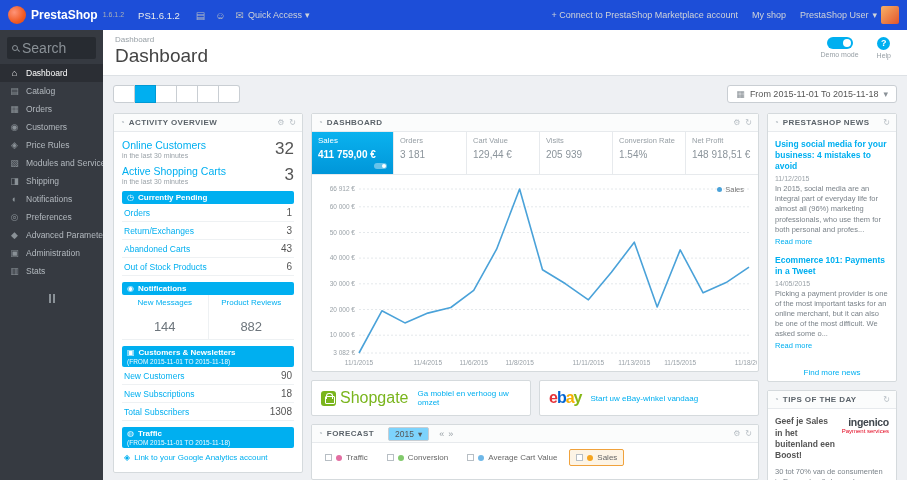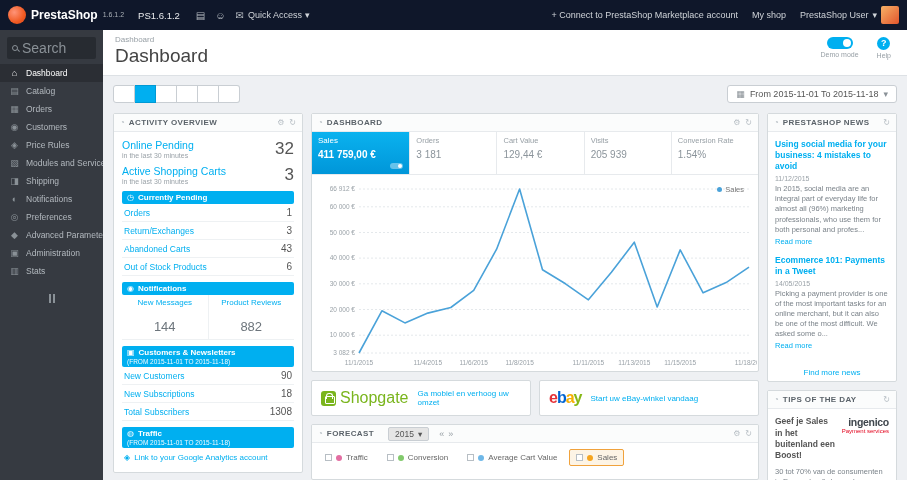--- a/index.html
+++ b/index.html
@@ -1,19 +1,19 @@
 <!DOCTYPE html>
 <html><head>
 <meta charset="utf-8">
 <style>
 *{box-sizing:border-box;margin:0;padding:0}
 html,body{width:907px;height:480px;overflow:hidden}
 body{font-family:"Liberation Sans","DejaVu Sans",sans-serif;background:#eef0f3;color:#555;font-size:10px}
 
-.topbar{height:30px;background:#0f172a;display:flex;align-items:center;color:#cfd3d8;padding:8px 8px;gap:0}
+.topbar{height:30px;background:#1d4ed8;display:flex;align-items:center;color:#cfd3d8;padding:8px 8px;gap:0}
 .brand{display:flex;align-items:center;gap:5px;cursor:pointer}
 .logo-circle{width:18px;height:18px;border-radius:50%;background:radial-gradient(circle at 35% 35%,#ff9478,#f05a22 60%,#d6451a)}
 .brand-name{color:#fff;font-weight:bold;font-size:12px}
 .brand-ver{font-size:7px;color:#aab0b6;align-self:flex-start;margin-top:5px}
 .shop-name{margin-left:14px;font-size:9.5px;color:#e8eaec;cursor:pointer}
 .topbar-icons{display:flex;gap:10px;margin-left:16px;font-size:10px;color:#b8bec4}
 .topbar-icons span{cursor:pointer}
 .quick-access{margin-left:4px;font-size:9px;display:flex;gap:3px;align-items:center;cursor:pointer}
 .topbar-right{margin-left:auto;display:flex;align-items:center;gap:14px;font-size:9px}
 .tb-link{cursor:pointer;white-space:nowrap}
@@ -103,21 +103,21 @@
 .shopgate-logo{display:flex;align-items:center;gap:4px}
 .sg-icon{width:15px;height:15px;background:#7ab51d;border-radius:3px;position:relative;flex-shrink:0}
 .sg-icon::after{content:"";position:absolute;left:3.5px;top:5.5px;width:8px;height:6px;border:1.5px solid #fff;border-radius:1px}
 .sg-icon::before{content:"";position:absolute;left:5px;top:2px;width:5px;height:5px;border:1.5px solid #fff;border-bottom:0;border-radius:3px 3px 0 0}
 .sg-text{color:#7ab51d;font-weight:normal;font-size:16px}
 .promo-link{color:#00aff0;font-size:8px;cursor:pointer}
 .ebay-logo{font-weight:bold;font-size:16px;letter-spacing:-1px;cursor:pointer}
 .ebay-logo .l1{color:#e53238}.ebay-logo .l2{color:#0064d2}.ebay-logo .l3{color:#f5af02}.ebay-logo .l4{color:#86b817}
 
 .forecast{flex:1;overflow:hidden;display:flex;flex-direction:column;min-height:0}
-.year-box{border:1px solid #c9ced3;border-radius:2px;padding:1px 6px;font-size:8.5px;color:#555;margin-left:10px;display:flex;gap:4px;align-items:flex-end;background:#e5e5e5;cursor:pointer}
+.year-box{border:1px solid #c9ced3;border-radius:2px;padding:1px 6px;font-size:8.5px;color:#555;margin-left:10px;display:flex;gap:4px;align-items:flex-end;background:#7dd3fc;cursor:pointer}
 .nav-arrows{display:flex;gap:4px;margin-left:6px;color:#98a0a6;font-size:9px}
 .nav-arrows span{cursor:pointer}
 .fc-body{padding:6px}
 .fc-legend{display:flex;gap:5px;flex-wrap:nowrap}
 .fc-item{display:flex;align-items:center;gap:4px;padding:3px 6px;border:1px solid transparent;border-radius:2px;font-size:8px;color:#666;cursor:pointer;white-space:nowrap}
 .fc-item.active{border-color:#f0a23c;background:#fdf4e5}
 .fc-check{width:7px;height:7px;border:1px solid #b7bec4;background:#fff;flex-shrink:0}
 .fc-dot{width:6px;height:6px;border-radius:50%;flex-shrink:0}
 
 .news-body{padding:7px}
@@ -274,21 +274,21 @@
               <span class="panel-ico">◔</span>
               <span class="panel-title">ACTIVITY OVERVIEW</span>
               <span class="panel-tools">
                   <span>⚙</span>
                   <span>↻</span>
                 </span>
             </div>
             <div class="act-body">
               <div class="act-kpi">
                 <div>
-                  <div class="act-kpi-label">Online Pending</div>
+                  <div class="act-kpi-label">Online Customers</div>
                   <div class="act-kpi-sub">in the last 30 minutes</div>
                 </div>
                 <div class="act-kpi-value">32</div>
               </div>
               <div class="act-kpi">
                 <div>
                   <div class="act-kpi-label">Active Shopping Carts</div>
                   <div class="act-kpi-sub">in the last 30 minutes</div>
                 </div>
                 <div class="act-kpi-value">3</div>
@@ -404,20 +404,25 @@
 
                 </div>
                 <div class="metric">
                   <div class="metric-label">Visits</div>
                   <div class="metric-value">205 939</div>
 
                 </div>
                 <div class="metric">
                   <div class="metric-label">Conversion Rate</div>
                   <div class="metric-value">1.54%</div>
+
+                </div>
+                <div class="metric">
+                  <div class="metric-label">Net Profit</div>
+                  <div class="metric-value">148 918,51 €</div>
 
                 </div>
               </div>
             <div class="chart-wrap">
               <svg class="chart" viewBox="0 0 444 190">
                   <line x1="46" y1="10.0" x2="436" y2="10.0" stroke="#e4e8eb" stroke-width="1" stroke-dasharray="2,2"></line>
                   <text x="42" y="12" text-anchor="end" font-size="6.5" fill="#9aa2a8">66 912 €</text>
                   <line x1="46" y1="27.8" x2="436" y2="27.8" stroke="#e4e8eb" stroke-width="1" stroke-dasharray="2,2"></line>
                   <text x="42" y="29.8" text-anchor="end" font-size="6.5" fill="#9aa2a8">60 000 €</text>
                   <line x1="46" y1="53.5" x2="436" y2="53.5" stroke="#e4e8eb" stroke-width="1" stroke-dasharray="2,2"></line>

